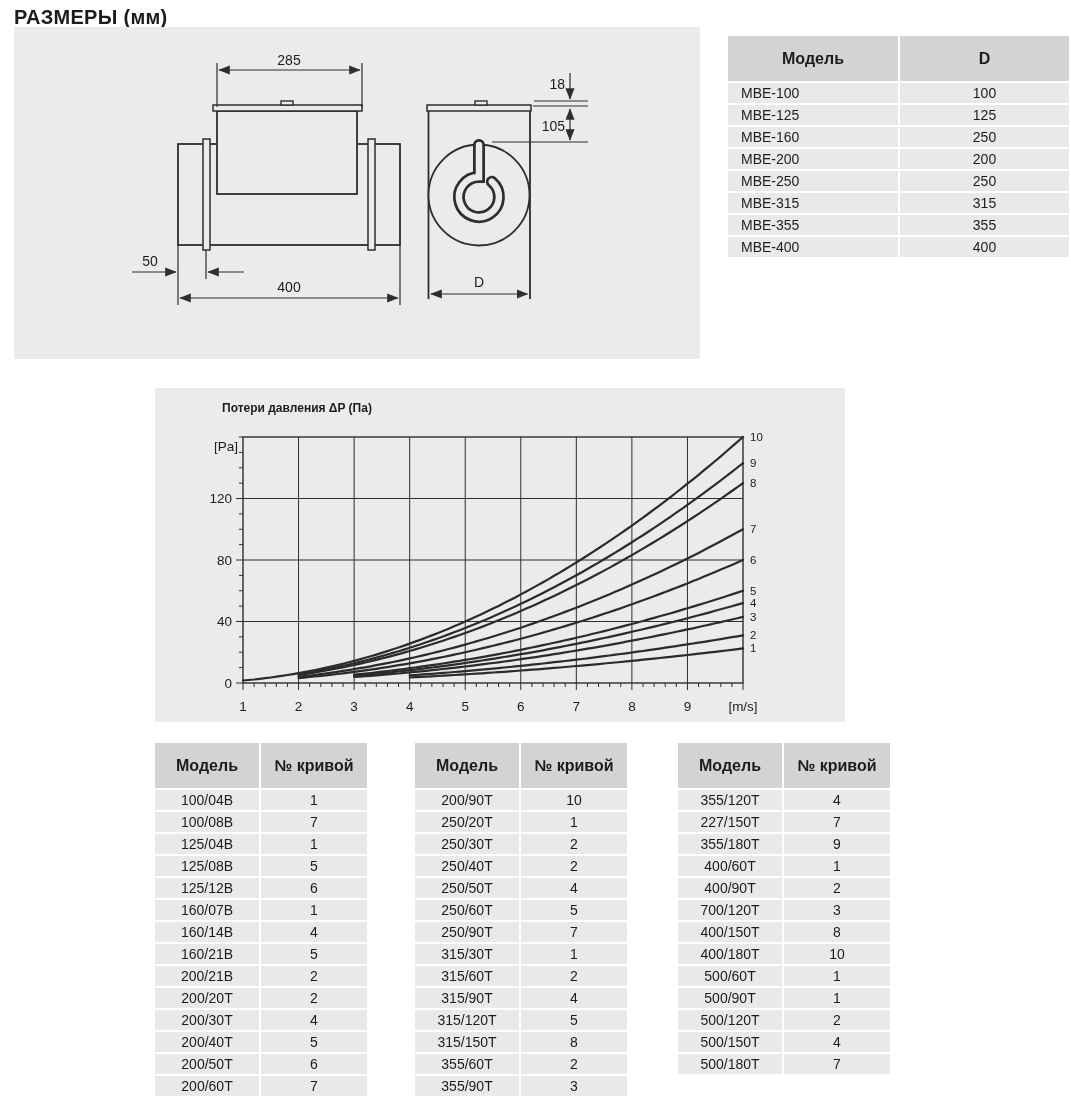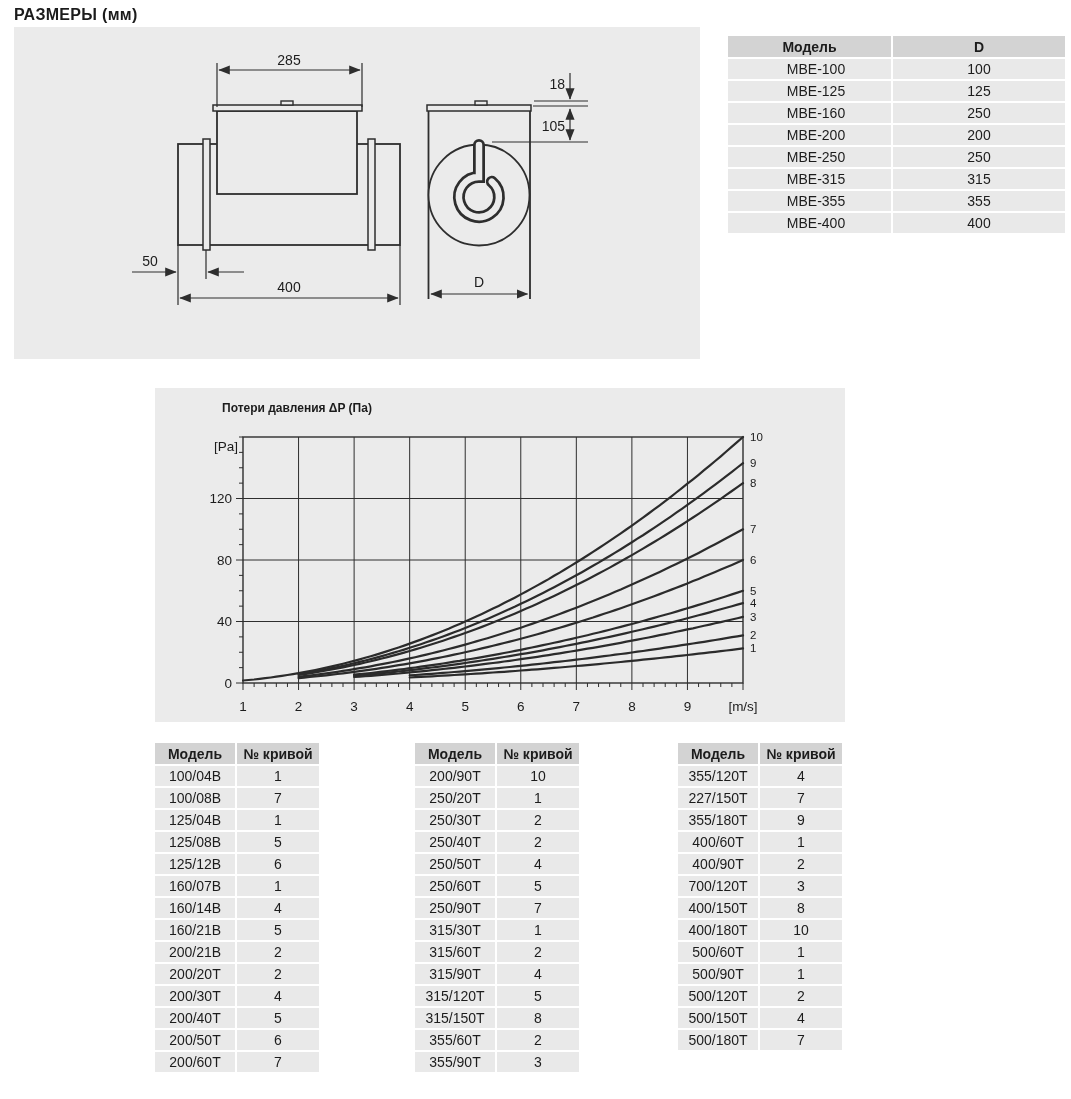--- a/index.html
+++ b/index.html
@@ -3,31 +3,31 @@
 <meta charset="utf-8">
 <title>MBE duct heater datasheet</title>
 <style>
   html,body{margin:0;padding:0}
   body{
     width:1071px;height:1099px;position:relative;background:#fff;
     font-family:"Liberation Sans",sans-serif;color:#1c1c1c;
     -webkit-font-smoothing:antialiased;
   }
   .panel{position:absolute;background:#ebebeb}
-  #page-title{position:absolute;left:14px;top:6px;font-size:16px;font-weight:bold;letter-spacing:.3px}
+  #page-title{position:absolute;left:14px;top:6px;font-size:20px;font-weight:bold;letter-spacing:.3px}
   #drawing-panel{left:14px;top:27px;width:686px;height:332px}
   #chart-panel{left:155px;top:388px;width:690px;height:334px}
   #chart-title{position:absolute;left:67px;top:13px;font-size:12px;font-weight:bold}
   table{border-collapse:separate;border-spacing:2px;position:absolute;table-layout:fixed}
-  th{background:#d3d3d3;font-weight:bold;font-size:14px;height:21px;text-align:center;padding:0}
+  th{background:#d3d3d3;font-weight:bold;font-size:16px;height:21px;text-align:center;padding:12px}
   td{background:#e9e9e9;font-size:14px;height:20px;text-align:center;padding:0}
   #model-d-table{left:726px;top:34px}
   #model-d-table .c1{width:163px}
   #model-d-table .c2{width:172px}
-  #model-d-table td:first-child{text-align:center;padding-left:13px;width:150px}
+  #model-d-table td:first-child{text-align:left;padding-left:13px;width:150px}
   .curve-table .c1{width:80px}
   .curve-table .c2{width:82px}
   #curve-table-1{left:153px;top:741px}
   #curve-table-2{left:413px;top:741px}
   #curve-table-3{left:676px;top:741px}
   .tick-lbl{font-size:13.5px;fill:#1c1c1c}
   .curve-lbl{font-size:11.5px;fill:#1c1c1c}
   .dim-lbl{font-size:14px;fill:#1c1c1c}
   svg{display:block}
 </style>

